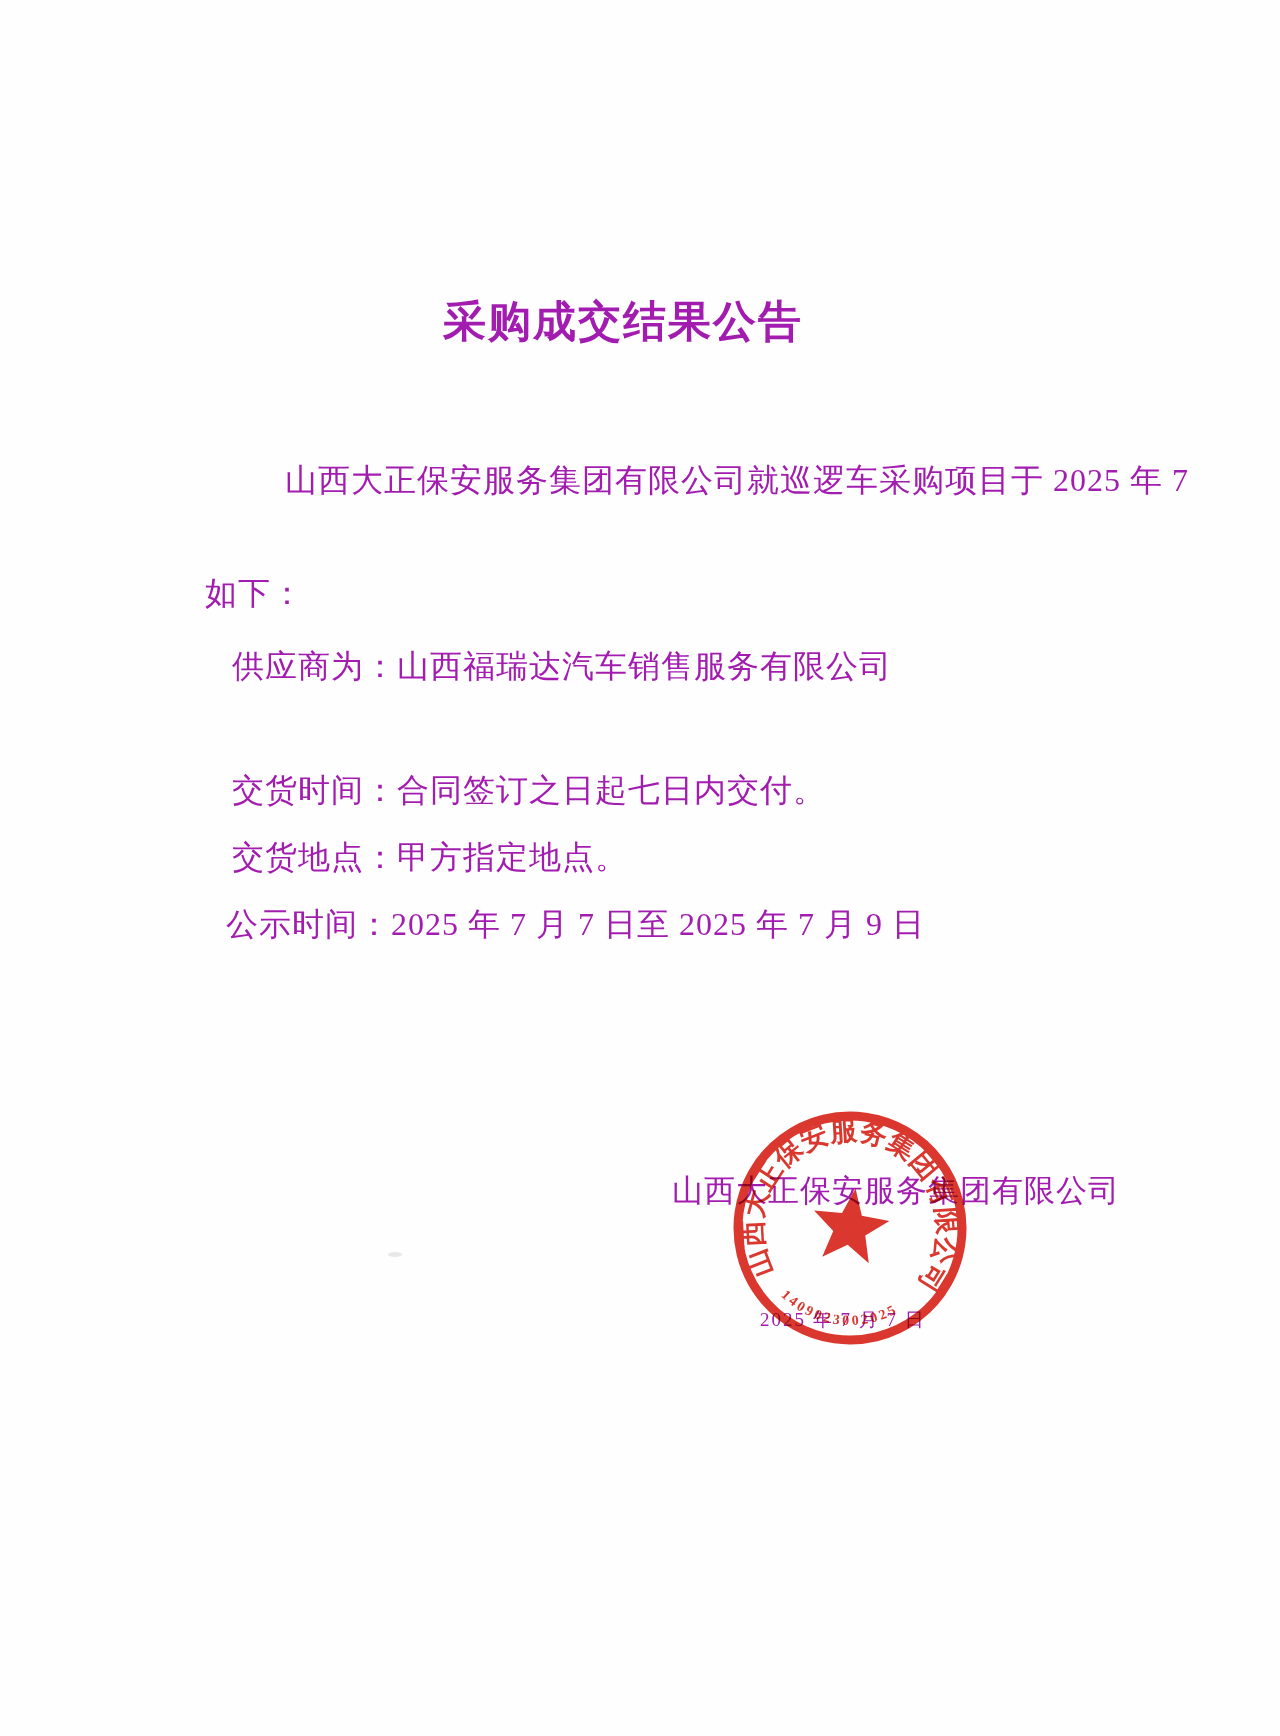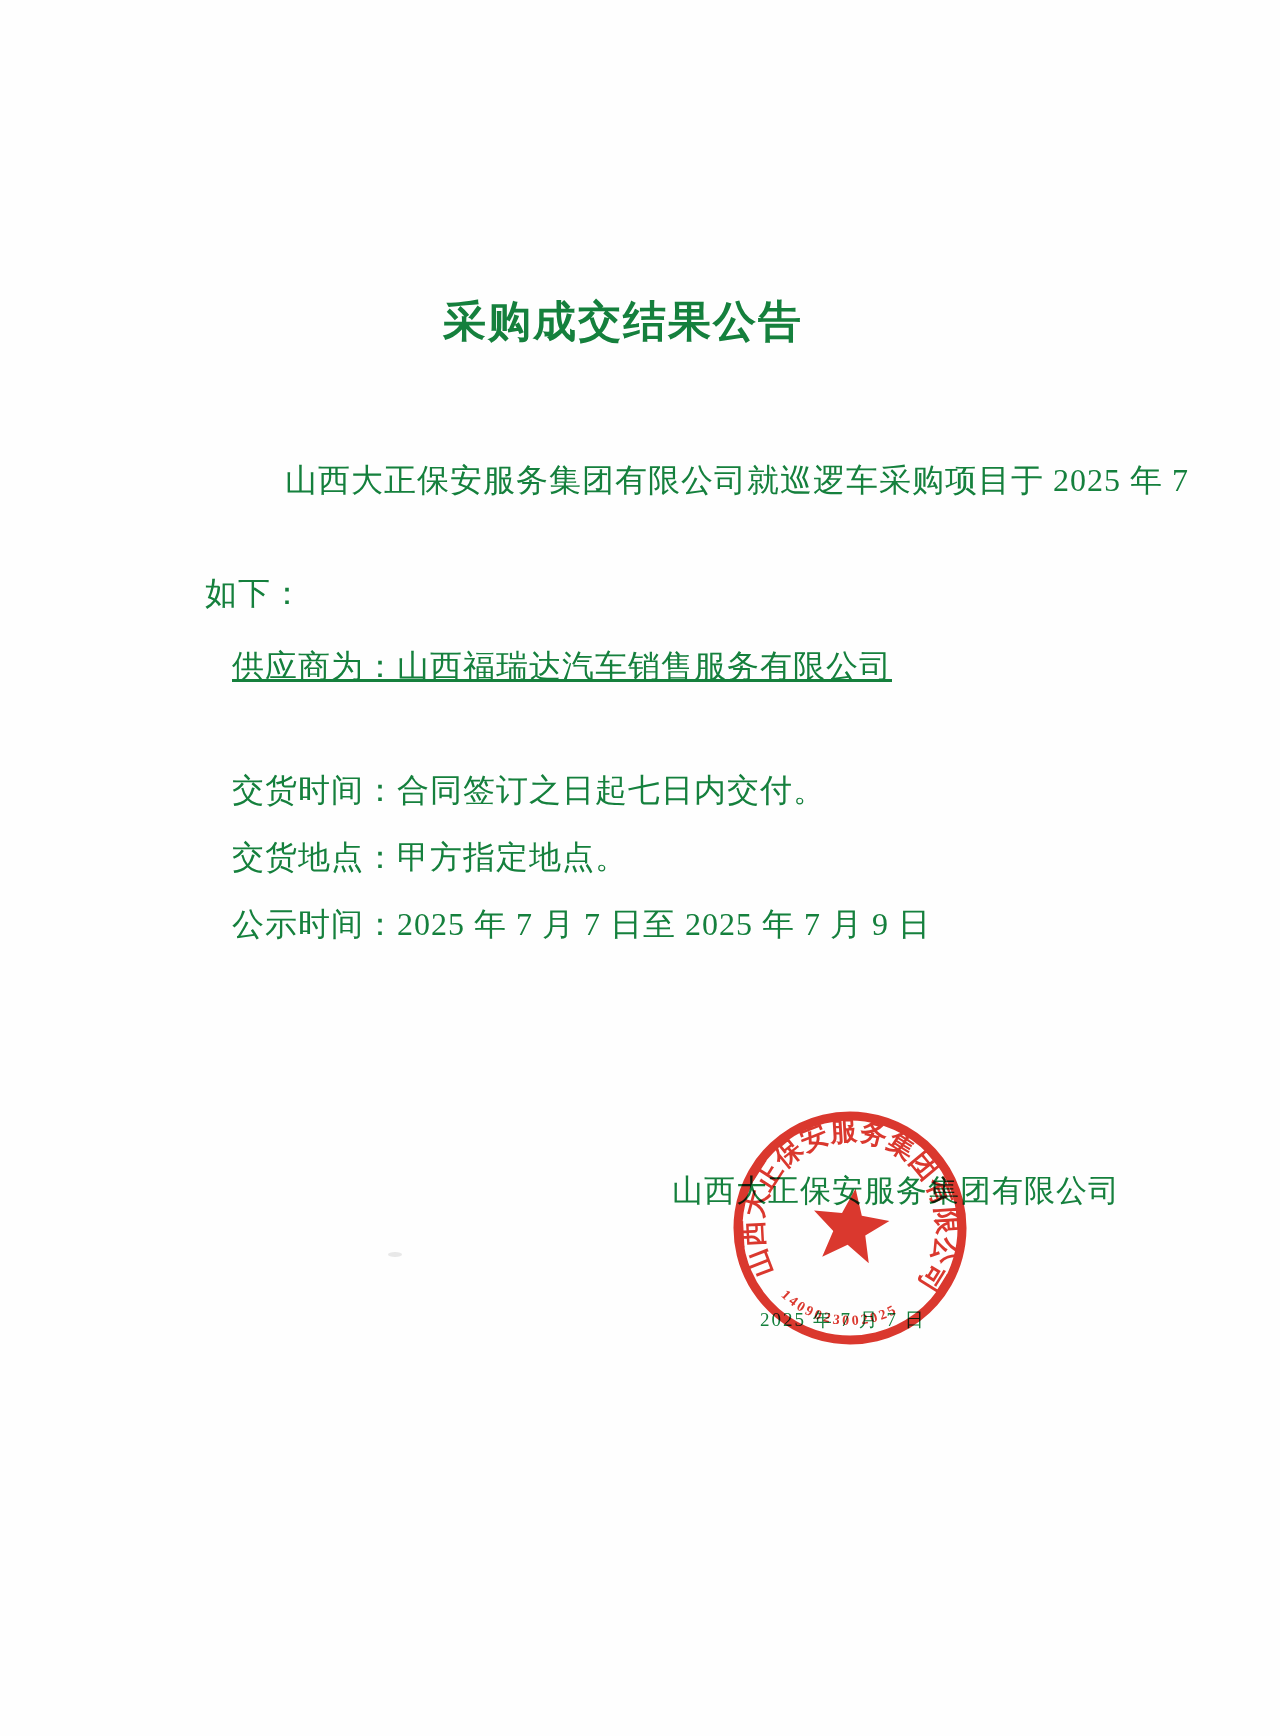--- a/index.html
+++ b/index.html
@@ -11,39 +11,39 @@
   .page {
     position:relative;
     width:1280px; height:1736px;
     background:#fefefe;
     overflow:hidden;
     color:#1c1c1c;
   }
   .txt {
     position:absolute;
     white-space:nowrap;
-    color:#15803d;
+    color:#a21caf;
     line-height:1;
     letter-spacing:1px;
   }
   .doc-title {
     left:443px; top:300px;
     font-size:43px;
     font-weight:bold;
     letter-spacing:2px;
   }
   .body-line  { font-size:32px; }
   .p1 { left:285px; top:464px; }
   .p2 { left:185px; top:509px; }
   .p3 { left:185px; top:577px;margin-left:20px; }
-  .d0 { left:232px; top:650px;text-decoration:underline; }
+  .d0 { left:232px; top:650px; }
   .d1 { left:232px; top:712px; }
   .d2 { left:232px; top:774px; }
   .d3 { left:232px; top:841px; }
-  .d4 { left:232px; top:908px; }
+  .d4 { left:226px; top:908px; }
   .sig-company { left:672px; top:1175px; font-size:31px; }
   .sig-date    { left:760px; top:1310px; font-size:19px; letter-spacing:2px; }
   .stamp {
     position:absolute;
     left:718px; top:1096px;
     width:264px; height:264px;
     mix-blend-mode:multiply;
     opacity:0.93;
     transform:rotate(8deg);
   }

